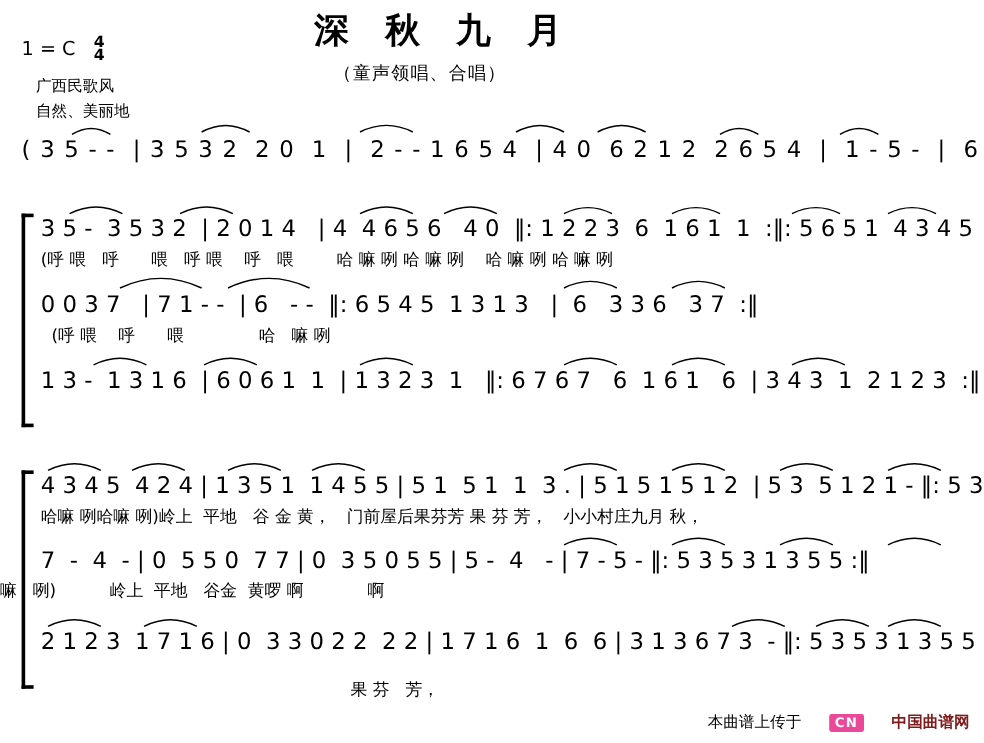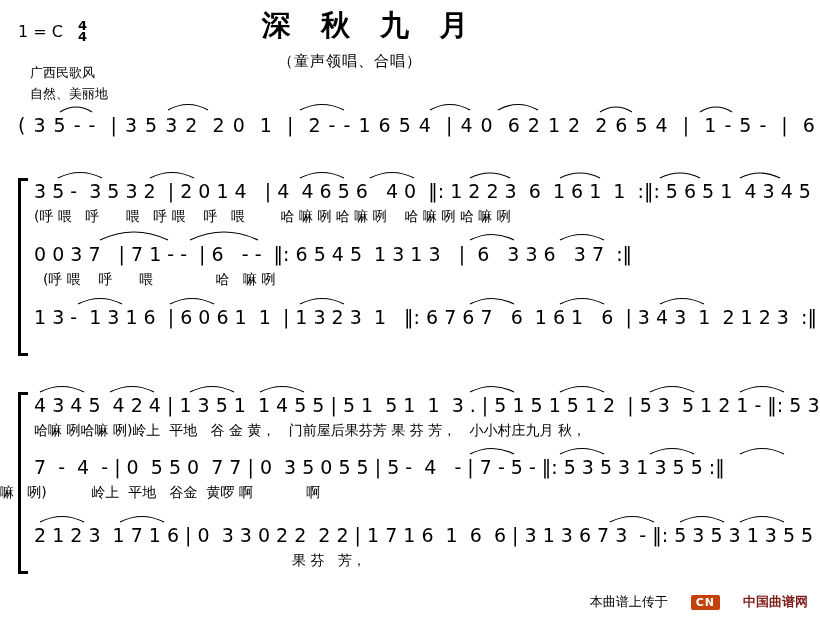--- a/index.html
+++ b/index.html
@@ -23,21 +23,21 @@
     position:absolute;left:0;top:52px;width:700px;text-align:center;
     font-family:"DejaVu Sans", sans-serif;
     font-size:15px;letter-spacing:1px;
   }
   .credits{
     position:absolute;right:14px;top:10px;text-align:right;
     font-family:"DejaVu Sans", sans-serif;
     font-size:14px;line-height:22px;
   }
   .keysig{
-    position:absolute;left:18px;top:20px;
+    position:absolute;left:18px;top:30px;
     font-family:"DejaVu Sans", sans-serif;font-size:16px;
   }
   .keysig .frac{
     display:inline-block;vertical-align:-4px;margin-left:10px;
     font-size:13px;line-height:11px;text-align:center;font-weight:bold;
   }
   .keysig .frac .num{display:block;}
   .keysig .frac .den{display:block;}
   .style-note{
     position:absolute;left:30px;top:62px;
@@ -71,21 +71,21 @@
   svg.overlay{position:absolute;left:0;top:0;width:820px;height:619px;pointer-events:none;}
 
   
   .footer{
     position:absolute;right:12px;bottom:8px;
     font-family:"DejaVu Sans", sans-serif;font-size:13px;
     display:flex;align-items:center;gap:23px;
   }
   .footer .cn{color:#7f1d1d;font-weight:bold;}
   .logo-badge{
-    display:inline-block;background:#c2410c;color:#fff;
+    display:inline-block;background:#ec4899;color:#fff;
     font-size:11px;font-weight:bold;padding:1px 5px;border-radius:2px;
     letter-spacing:1px;
   }
 </style>
 </head>
 <body>
 
 <div class="sheet">
 
   <div class="title">深 秋 九 月</div>
@@ -126,21 +126,21 @@
   <div class="row" style="top:394px;">
     <div class="notes" style="padding-left:34px;">4 3 4 5  4 2 4 | 1 3 5 1  1 4 5 5 | 5 1  5 1  1  3 . | 5 1 5 1 5 1 2  | 5 3  5 1 2 1 - ‖: 5 3 5 3 1 3 5 5 :‖</div>
     <div class="lyrics" style="padding-left:34px;margin-top:6px;">哈嘛 咧哈嘛 咧)岭上  平地   谷 金 黄，   门前屋后果芬芳 果 芬 芳，   小小村庄九月 秋，</div>
   </div>
   <div class="row" style="top:456px;">
     <div class="notes" style="padding-left:34px;">7  -  4  - | 0  5 5 0  7 7 | 0  3 5 0 5 5 | 5 -  4   - | 7 - 5 - ‖: 5 3 5 3 1 3 5 5 :‖</div>
     <div class="lyrics" style="margin-top:6px;">嘛   咧)          岭上  平地   谷金  黄啰 啊            啊</div>
   </div>
   <div class="row" style="top:524px;">
     <div class="notes" style="padding-left:34px;">2 1 2 3  1 7 1 6 | 0  3 3 0 2 2  2 2 | 1 7 1 6  1  6  6 | 3 1 3 6 7 3  - ‖: 5 3 5 3 1 3 5 5 :‖</div>
-    <div class="lyrics" style="padding-left:34px;margin-top:6px;">                                                          果 芬   芳，</div>
+    <div class="lyrics" style="padding-left:34px;margin-top:20px;">                                                          果 芬   芳，</div>
   </div>
 
   <svg class="overlay" viewBox="0 0 820 619">
     <g fill="none" stroke="#000" stroke-width="1.2">
       <path d="M60 112 q16 -10 32 0"></path>
       <path d="M168 110 q20 -11 40 0"></path>
       <path d="M300 110 q22 -11 44 0"></path>
       <path d="M430 110 q20 -11 40 0"></path>
       <path d="M498 110 q20 -11 40 0"></path>
       <path d="M600 112 q16 -10 32 0"></path>

